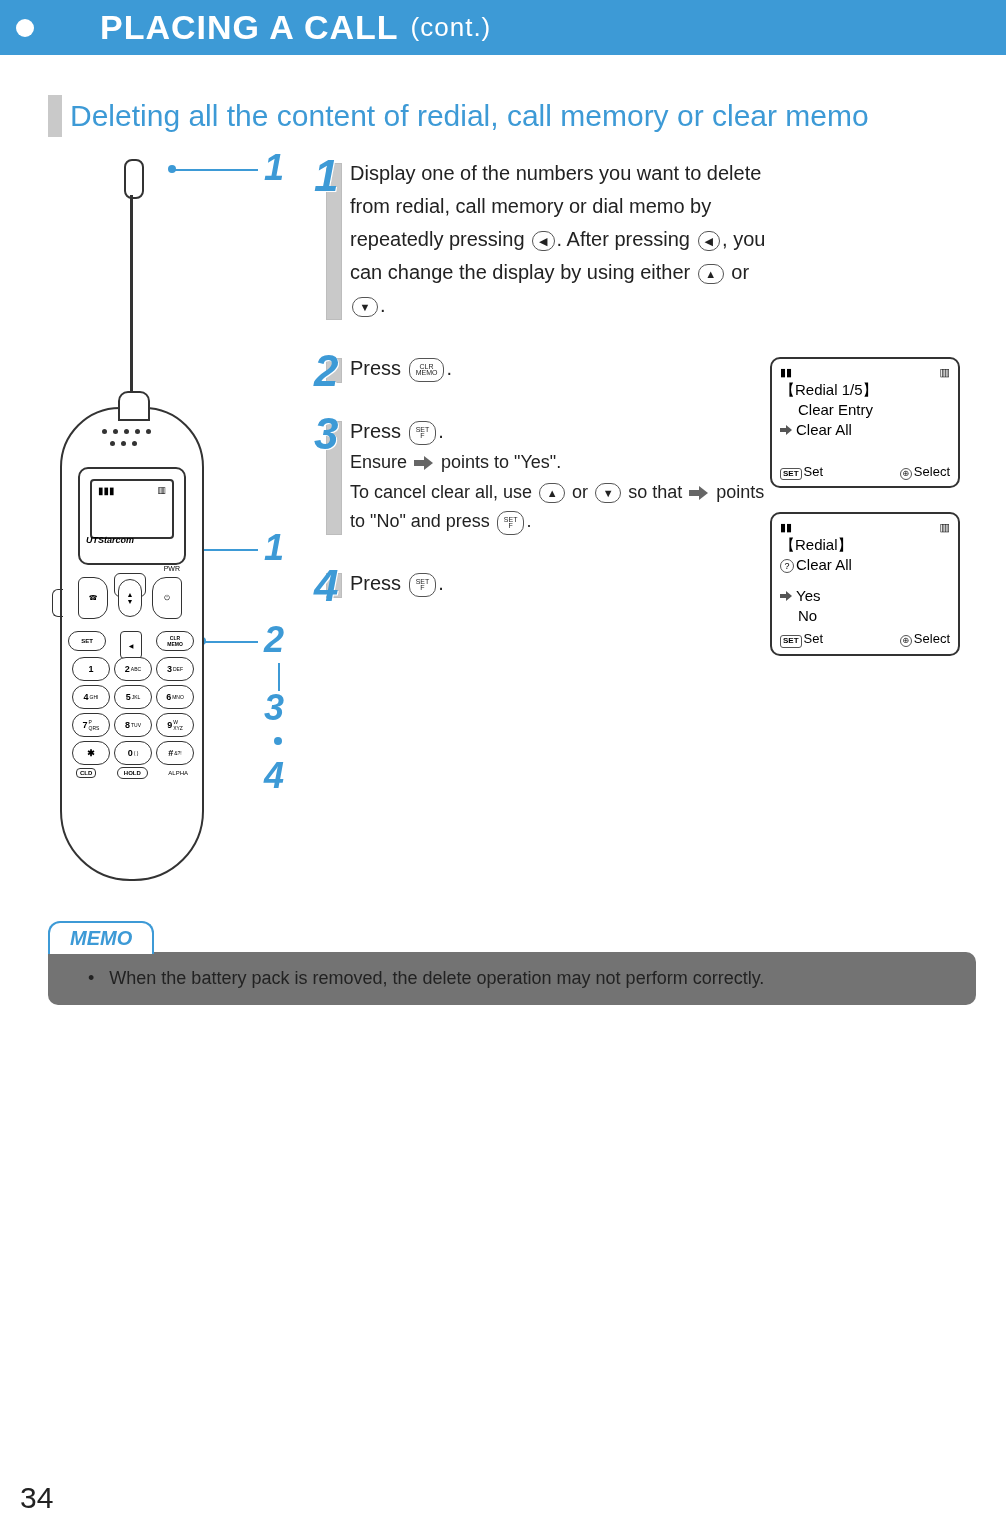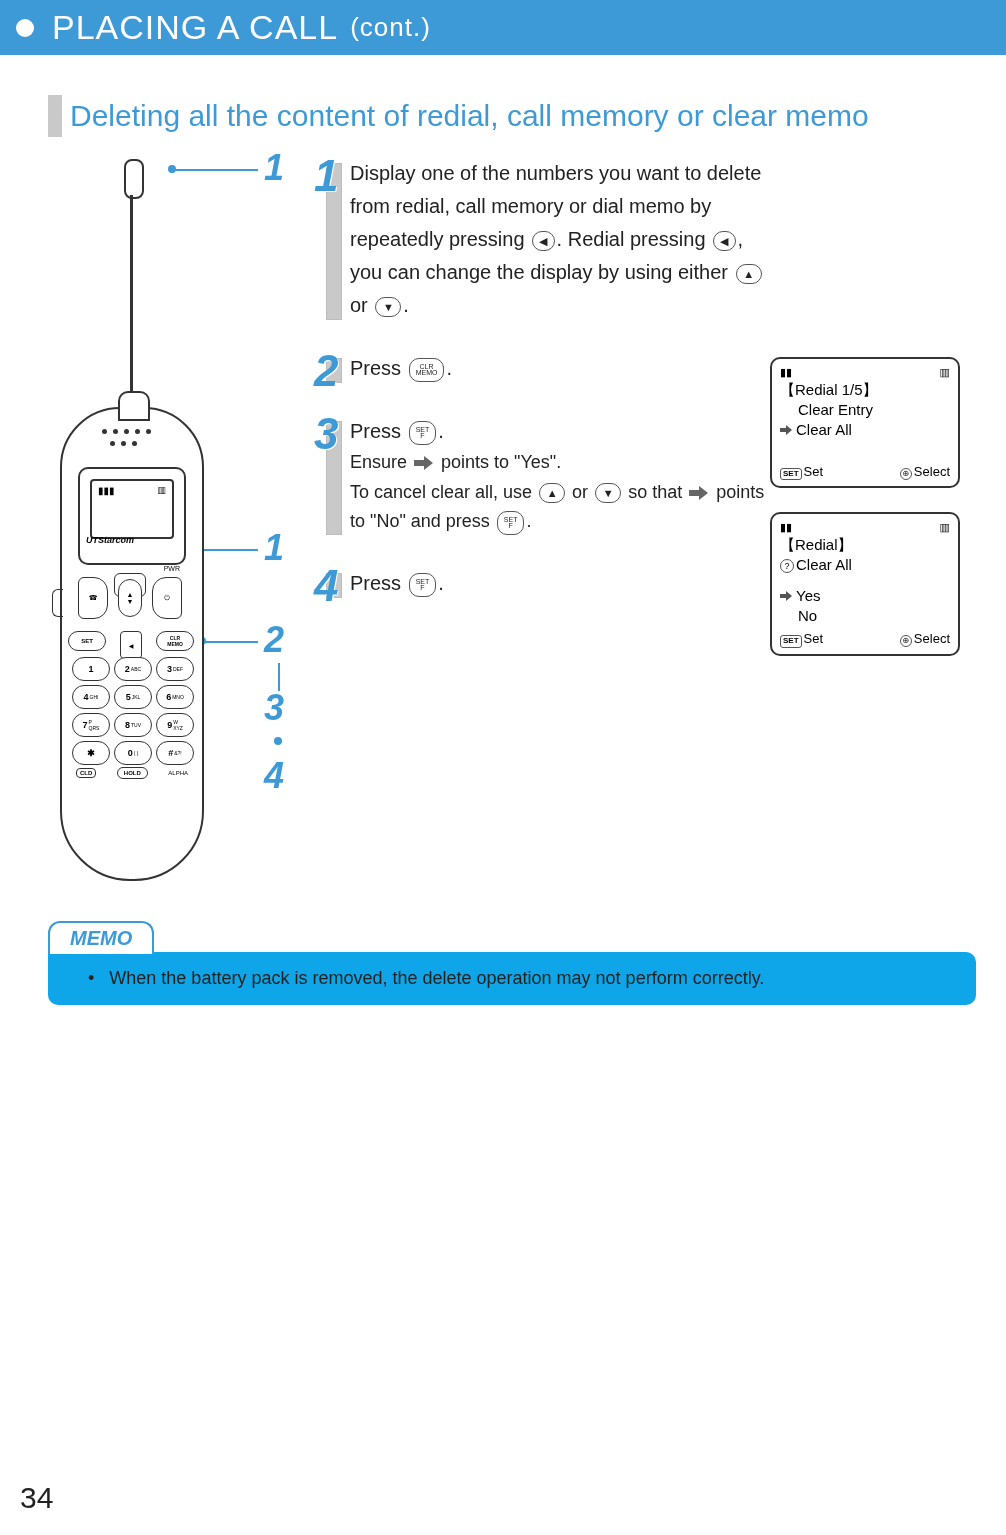--- a/index.html
+++ b/index.html
@@ -26,21 +26,22 @@
     letter-spacing: 1px;
   }
   .header-dot {
     width: 18px;
     height: 18px;
     border-radius: 50%;
     background: #fff;
     margin-right: 18px;
   }
   .header-title {
-    font-weight: normal;
+    font-weight: bold;
+    margin-left: 48px;
   }
   .header-cont {
     font-size: 26px;
     margin-left: 12px;
     font-weight: normal;
   }
   
   .section-heading {
     color: #3d9ad6;
     font-size: 30px;
@@ -297,21 +298,21 @@
     border-bottom: none;
     border-radius: 12px 12px 0 0;
     padding: 4px 20px;
     color: #3d9ad6;
     font-style: italic;
     font-weight: bold;
     font-size: 20px;
     z-index: 2;
   }
   .memo-body {
-    background: #0ea5e9;
+    background: #737373;
     border-radius: 0 10px 10px 10px;
     padding: 16px 20px 16px 40px;
     font-size: 18px;
     color: #222;
     margin-top: -2px;
   }
   .memo-body .bullet { margin-right: 10px; }
 
   
   .page-num {
@@ -418,21 +419,21 @@
       </div>
     </div>
 
     <div class="steps-col">
 
       <div class="step">
         <div class="step-bar"></div>
         <div class="step-num">1</div>
         <div class="step-text">
           <span>Display one of the numbers you want to delete from redial, call memory or dial memo by repeatedly pressing </span>
-          <span class="inline-key">◀</span><span>. Redial pressing </span>
+          <span class="inline-key">◀</span><span>. After pressing </span>
           <span class="inline-key">◀</span><span>, you can change the display by using either </span>
           <span class="inline-key arrow">▲</span><span> or </span>
           <span class="inline-key arrow">▼</span><span>.</span>
         </div>
       </div>
 
       <div class="step">
         <div class="step-bar"></div>
         <div class="step-num">2</div>
         <div class="step-text">

